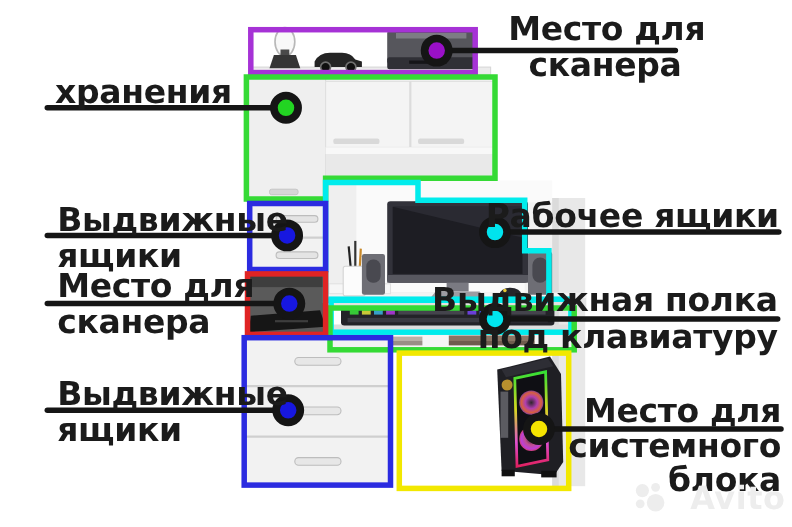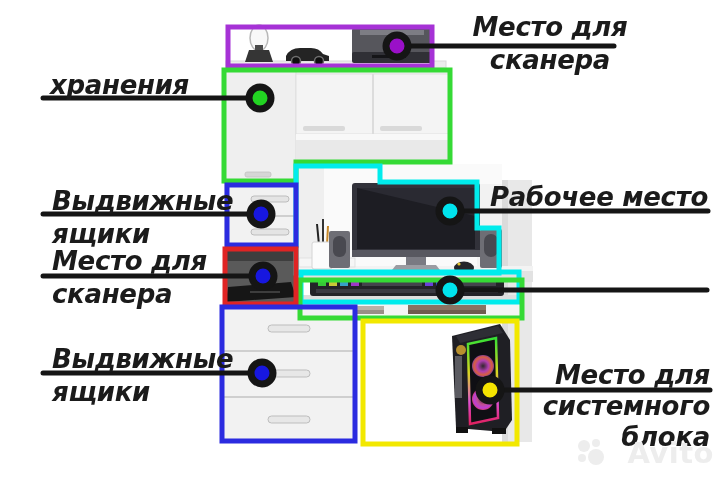--- a/index.html
+++ b/index.html
@@ -1,20 +1,20 @@
 <!DOCTYPE html>
 <html><head>
 <meta charset="utf-8">
 <style>
   html,body{margin:0;padding:0;background:#fff;}
   #stage{position:relative;width:720px;height:479px;background:#ffffff;overflow:hidden;
          font-family:"DejaVu Sans","Liberation Sans",sans-serif;}
   #scene{position:absolute;left:0;top:0;}
-  .lbl{position:absolute;color:#1b1b1b;font-style:italic;font-weight:700;
-       font-size:26px;line-height:30px;white-space:nowrap;letter-spacing:-0.3px;}
+  .lbl{position:absolute;color:#1b1b1b;font-weight:700;
+       font-size:30px;line-height:30px;white-space:nowrap;letter-spacing:-0.3px;}
   .lbl .l2,.lbl .l3{margin-top:3px;}
   .lbl-left{text-align:left;}
   .lbl-right{text-align:right;}
   .lbl-center{text-align:center;}
   #wm{position:absolute;right:6px;top:436px;display:flex;align-items:center;gap:20px;}
   #wm .wm-text{font-weight:700;font-size:29px;color:#ededed;letter-spacing:0.5px;}
 </style>
 </head>
 <body>
 
@@ -225,23 +225,27 @@
     <div class="l1">Выдвижные</div>
     <div class="l2">ящики</div>
   </div>
 
   <div class="lbl lbl-left" style="left:52px;top:246px;">
     <div class="l1">Место для</div>
     <div class="l2">сканера</div>
   </div>
 
   <div class="lbl lbl-right" style="right:12px;top:182px;">
-    <div class="l1">Рабочее место</div>
-  </div>
-
+    <div class="l1">Рабочее ящики</div>
+  </div>
+
+  <div class="lbl lbl-right" style="right:13px;top:259px;">
+    <div class="l1">Выдвижная полка</div>
+    <div class="l2">под клавиатуру</div>
+  </div>
 
   <div class="lbl lbl-left" style="left:52px;top:344px;">
     <div class="l1">Выдвижные</div>
     <div class="l2">ящики</div>
   </div>
 
   <div class="lbl lbl-right" style="right:10px;top:361px;line-height:28px;">
     <div class="l1">Место для</div>
     <div class="l2">системного</div>
     <div class="l3">блока</div>

